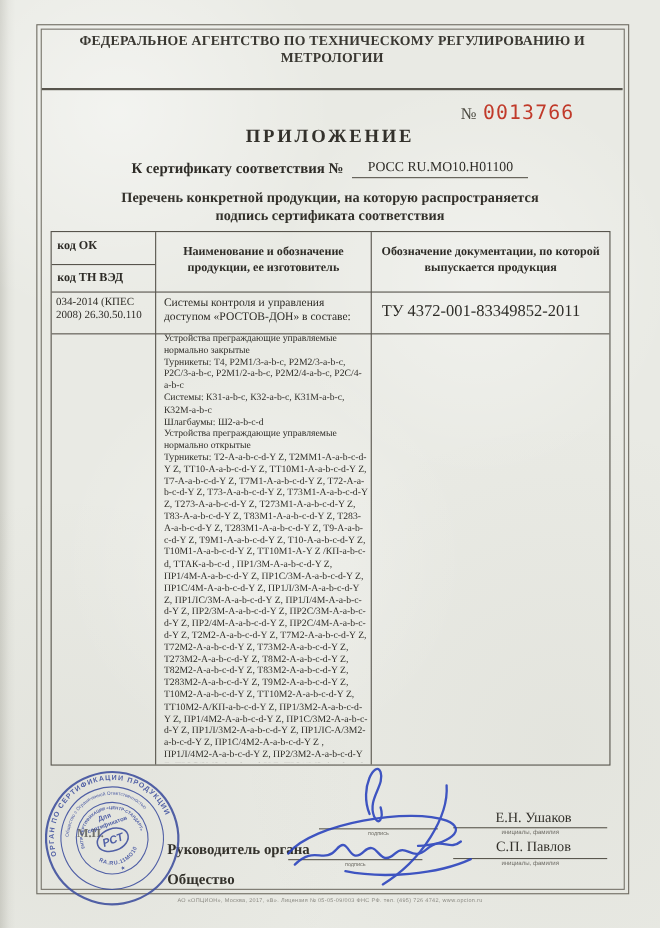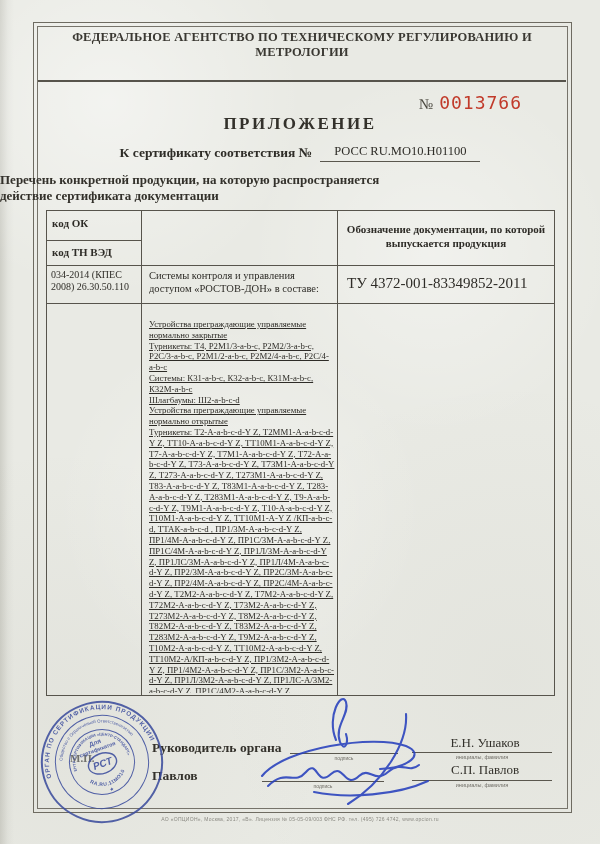--- a/index.html
+++ b/index.html
@@ -22,40 +22,40 @@
   .h-line1{margin-top:9px;font-size:17px;font-weight:bold;letter-spacing:4px;color:#3a3832;}
   .h-line2{margin-top:3px;font-size:12.5px;font-weight:bold;letter-spacing:.2px;color:#3a3832;}
   
   .doc-number{position:absolute;right:78px;top:92px;white-space:nowrap;}
   .num-sign{font-size:15px;color:#4a483f;margin-right:6px;}
   .num-value{font-family:"DejaVu Sans Mono",monospace;font-size:18px;letter-spacing:1px;color:#c13a2a;}
   .doc-title{position:absolute;left:0;top:114px;width:600px;text-align:center;font-size:17px;font-weight:bold;letter-spacing:2.5px;color:#33312b;}
   .cert-row{position:absolute;left:0;top:145px;width:600px;text-align:center;font-size:13.5px;}
   .cert-label{font-weight:bold;}
   .cert-value{display:inline-block;border-bottom:1px solid #5a574e;padding:0 14px 2px 14px;margin-left:8px;font-size:12.5px;transform:translateY(-2px);}
-  .subtitle{position:absolute;left:0;top:172px;width:600px;text-align:left;font-size:13px;font-weight:bold;line-height:16px;color:#33312b;}
+  .subtitle{position:absolute;left:0;top:172px;width:600px;text-align:center;font-size:13px;font-weight:bold;line-height:16px;color:#33312b;}
   
   .tbl{position:absolute;left:46px;top:210px;width:507px;height:484px;border:1px solid #57544c;}
   .v1{position:absolute;left:94px;top:0;bottom:0;width:1px;background:#57544c;}
   .v2{position:absolute;left:290px;top:0;bottom:0;width:1px;background:#57544c;}
   .h-head{position:absolute;left:0;right:0;top:54px;height:1px;background:#57544c;}
   .h-row1{position:absolute;left:0;right:0;top:92px;height:1px;background:#57544c;}
   .h-split{position:absolute;left:0;width:94px;top:29px;height:1px;background:#57544c;}
   .cell{position:absolute;font-size:11px;}
   .c-kodok{left:5px;top:6px;font-weight:bold;}
   .c-tnved{left:5px;top:35px;font-weight:bold;}
   .c-h2{left:95px;top:11px;width:195px;text-align:center;font-weight:bold;line-height:14px;}
   .c-h3{left:291px;top:11px;width:216px;text-align:center;font-weight:bold;line-height:14px;}
   .c-code{left:4px;top:58px;width:87px;font-size:10px;line-height:12px;}
   .c-name{left:102px;top:58px;width:182px;font-size:10.5px;line-height:13px;}
   .c-doc{left:300px;top:64px;width:205px;font-size:15px;}
-  .c-products{left:102px;top:108px;width:186px;bottom:2px;overflow:hidden;font-size:8.8px;line-height:10.8px;text-decoration:underline;}
+  .c-products{left:102px;top:91px;width:186px;bottom:2px;overflow:hidden;font-size:8.8px;line-height:10.8px;}
   .c-products div{margin:0;}
   
-  .role{position:absolute;font-size:13.5px;font-weight:bold;color:#33312b;}
+  .role{position:absolute;font-size:13.5px;font-weight:bold;color:#33312b;margin-top:24px;}
   .sig-line{position:absolute;border-bottom:1px solid #5a574e;height:1px;}
   .tiny{position:absolute;font-family:"Liberation Sans",sans-serif;font-size:5px;color:#6f6d66;text-align:center;}
   .name{position:absolute;left:420px;width:130px;text-align:center;font-size:13px;color:#33312b;}
   .name-line{position:absolute;left:412px;width:140px;border-bottom:1px solid #5a574e;height:1px;}
   .mp{position:absolute;left:70px;top:752px;font-size:11px;color:#70706c;z-index:1;font-weight:bold;}
   .stamp{position:absolute;left:34px;top:694px;width:136px;height:142px;z-index:2;opacity:.88;}
   .signature{position:absolute;left:256px;top:686px;width:190px;height:128px;z-index:3;}
   .footer{position:absolute;left:0;top:816px;width:600px;text-align:center;font-family:"Liberation Sans",sans-serif;font-size:5px;color:#8b8a83;letter-spacing:.3px;}
 </style>
 </head>
@@ -76,32 +76,33 @@
   </div>
 
   <div class="doc-title">ПРИЛОЖЕНИЕ</div>
 
   <div class="cert-row">
     <span class="cert-label">К сертификату соответствия №</span><span class="cert-value">РОСС RU.MO10.H01100</span>
   </div>
 
   <div class="subtitle">
     <div>Перечень конкретной продукции,  на которую распространяется</div>
-    <div>действие сертификата документации</div>
+    <div>подпись сертификата соответствия</div>
   </div>
 
   <div class="tbl">
     <div class="v1"></div>
     <div class="v2"></div>
     <div class="h-head"></div>
     <div class="h-row1"></div>
     <div class="h-split"></div>
 
     <div class="cell c-kodok">код ОК</div>
     <div class="cell c-tnved">код ТН ВЭД</div>
+    <div class="cell c-h2">Наименование и обозначение продукции, ее изготовитель</div>
     <div class="cell c-h3">Обозначение документации, по которой выпускается продукция</div>
 
     <div class="cell c-code">034-2014 (КПЕС 2008) 26.30.50.110</div>
     <div class="cell c-name">Системы контроля и управления доступом «РОСТОВ-ДОН» в составе:</div>
     <div class="cell c-doc">ТУ 4372-001-83349852-2011</div>
 
     <div class="cell c-products">
       <div>Устройства преграждающие управляемые нормально закрытые</div>
       <div>Турникеты: Т4, Р2М1/3-a-b-c, Р2М2/3-a-b-c, Р2С/3-a-b-c, Р2М1/2-a-b-c, Р2М2/4-a-b-c, Р2С/4-a-b-c</div>
       <div>Системы:  К31-a-b-c, К32-a-b-c, К31М-a-b-c, К32М-a-b-c</div>
@@ -140,21 +141,21 @@
         <text font-size="5" font-weight="bold" letter-spacing=".5">
           <textPath href="#arcBottom" startOffset="50%" text-anchor="middle">RA.RU.11МО10</textPath>
         </text>
         <text x="65" y="95.5" font-size="5" text-anchor="middle">★</text>
       </g>
       <ellipse cx="65" cy="66.5" rx="14.5" ry="10" stroke-width="1.4"></ellipse>
     </g>
   </svg>
 
   <div class="role" style="left:152px;top:740px;">Руководитель органа</div>
-  <div class="role" style="left:152px;top:768px;">Павлов</div>
+  <div class="role" style="left:152px;top:768px;">Общество</div>
 
   <div class="sig-line" style="left:290px;top:752px;width:108px;"></div>
   <div class="tiny" style="left:290px;top:755px;width:108px;">подпись</div>
   <div class="sig-line" style="left:262px;top:780px;width:122px;"></div>
   <div class="tiny" style="left:262px;top:783px;width:122px;">подпись</div>
 
   <div class="name" style="top:735px;">Е.Н. Ушаков</div>
   <div class="name-line" style="top:751px;"></div>
   <div class="tiny" style="left:412px;top:754px;width:140px;font-size:5.5px;">инициалы, фамилия</div>
   <div class="name" style="top:762px;">С.П. Павлов</div>

